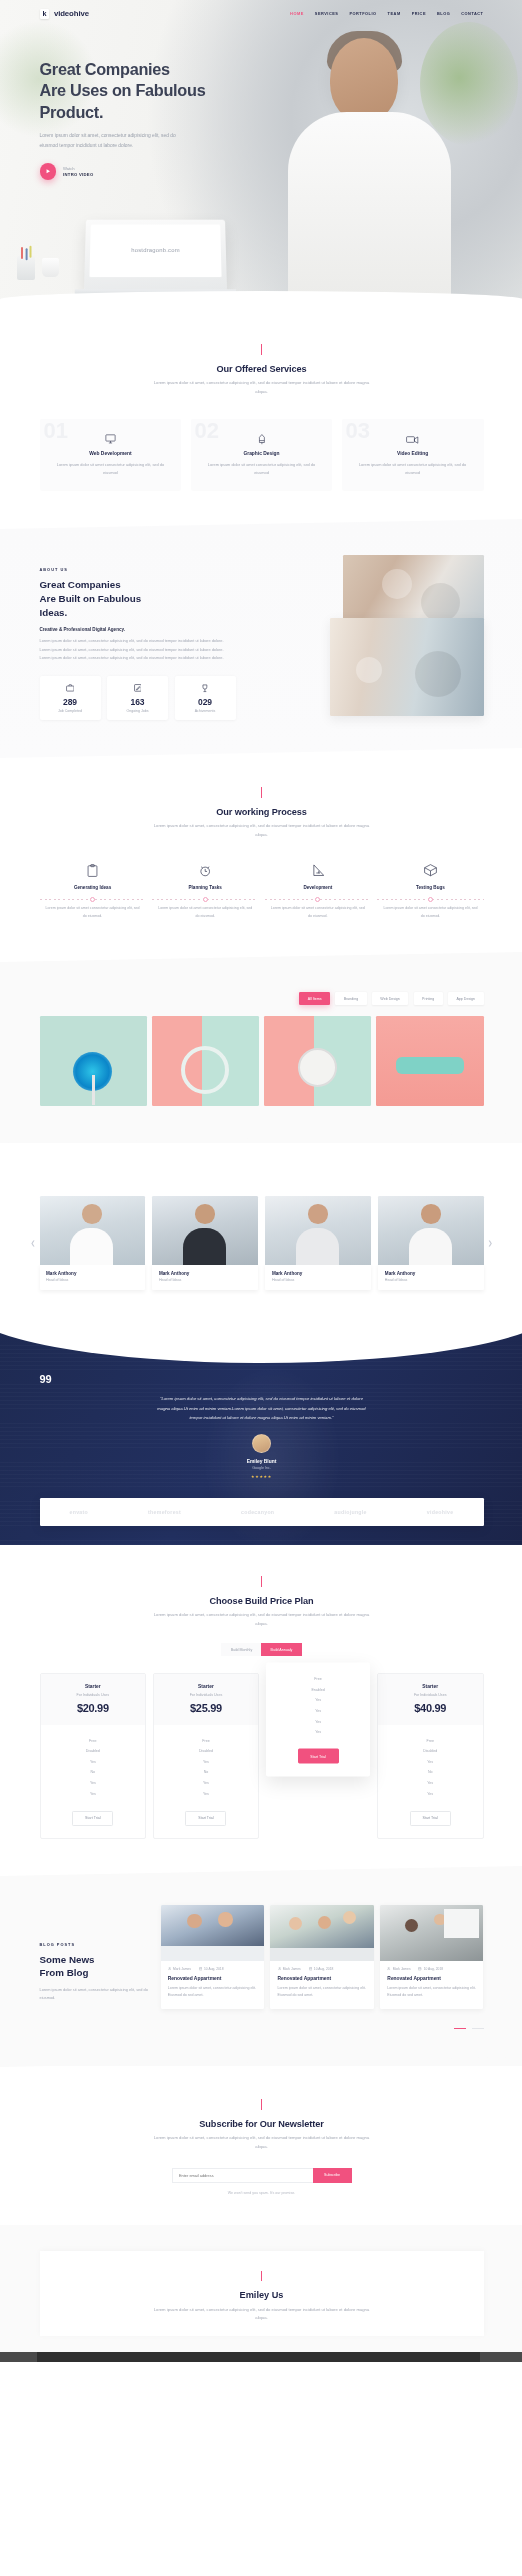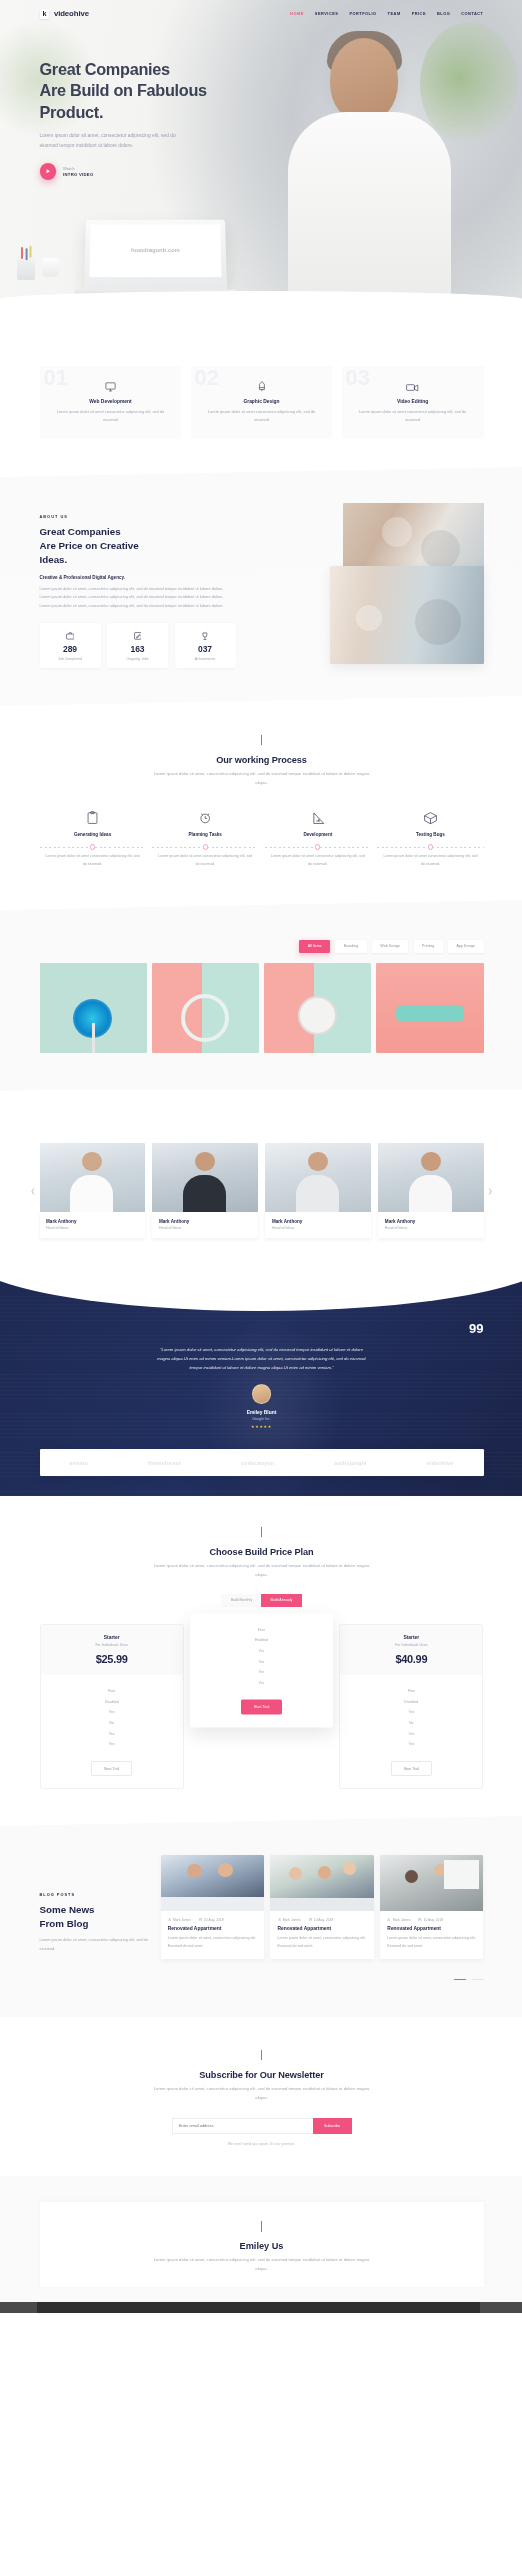--- a/index.html
+++ b/index.html
@@ -245,21 +245,21 @@
     content:""; position:absolute; left:-6%; top:-25px; width:112%; height:59px;
     background:#fff; border-radius:0 0 54% 54% / 0 0 100% 100%;
   }
   .testi-bg{
     position:absolute; inset:0;
     background:
       radial-gradient(ellipse 98px 131px at 52% 60%, rgba(255,255,255,.07), rgba(255,255,255,0) 70%),
       repeating-linear-gradient(0deg, rgba(255,255,255,.022) 0 0.7px, rgba(0,0,0,0) 0.7px 3.9px);
   }
   .quote-mark{
-    position:relative; text-align:right; font-size:13px; font-weight:bold; color:#fff;
+    position:relative; text-align:left; font-size:11px; font-weight:bold; color:#fff;
   }
   .quote-txt{
     position:relative; margin:9.2px auto 0; max-width:216px; text-align:center;
     font-size:4.2px; line-height:2.2; color:#e8eaf2; font-style:italic;
   }
   .avatar{
     position:relative; width:19.6px; height:19.6px; border-radius:50%; margin:11.8px auto 0;
     background:linear-gradient(160deg,#e8c89a,#c49a74); overflow:hidden;
     border:1.3px solid rgba(255,255,255,.25);
   }
@@ -394,41 +394,46 @@
           <a href="#">TEAM</a>
           <a href="#">PRICE</a>
           <a href="#">BLOG</a>
           <a href="#">CONTACT</a>
         </div>
       </nav>
 
       <div class="hero-inner">
         <h1 class="hero-title">
           <span>Great Companies</span><br>
-          <span>Are Build on Fabulous</span><br>
+          <span>Are Uses on Fabulous</span><br>
           <span>Product.</span>
         </h1>
         <p class="hero-sub">Lorem ipsum dolor sit amet, consectetur adipisicing elit, sed do eiusmod tempor incididunt ut labore dolore.</p>
         <div class="watch">
           <span class="play">
             <svg width="4.6" height="4.6" viewBox="0 0 8 8">
                 <path d="M1 0.6 L7 4 L1 7.4 Z" fill="#fff"></path>
               </svg>
           </span>
           <span>
             <div class="watch-top">Watch</div>
             <div class="watch-bot">INTRO VIDEO</div>
           </span>
         </div>
       </div>
     </div>
   </section>
 
   <section class="services">
     <div class="container">
+      <div class="sec-head">
+        <div class="tick"></div>
+        <div class="sec-title">Our Offered Services</div>
+        <div class="sec-desc">Lorem ipsum dolor sit amet, consectetur adipisicing elit, sed do eiusmod tempor incididunt ut labore et dolore magna aliqua.</div>
+      </div>
       <div class="svc-grid">
 
         <div class="svc">
           <div class="num">01</div>
           <div class="ico">
             <svg width="11" height="9.8" viewBox="0 0 20 18" fill="none" stroke="#2b2f4a" stroke-width="1.1">
               <rect x="1.5" y="1.5" width="17" height="11.5" rx="1.2"></rect>
                 <path d="M7 16.5h6M10 13v3.5"></path>
             </svg>
           </div>
@@ -466,21 +471,21 @@
   </section>
 
   <section class="about">
     <div class="about-band"></div>
     <div class="container">
       <div class="about-row">
         <div class="about-left">
           <div class="eyebrow">ABOUT US</div>
           <div class="about-h">
             <span>Great Companies</span><br>
-            <span>Are Price on Creative</span><br>
+            <span>Are Built on Fabulous</span><br>
             <span>Ideas.</span>
           </div>
           <div class="about-sub">Creative &amp; Professional Digital Agency.</div>
           <div class="about-p">Lorem ipsum dolor sit amet, consectetur adipisicing elit, sed do eiusmod tempor incididunt ut labore dolore. Lorem ipsum dolor sit amet, consectetur adipisicing elit, sed do eiusmod tempor incididunt ut labore dolore. Lorem ipsum dolor sit amet, consectetur adipisicing elit, sed do eiusmod tempor incididunt ut labore dolore.</div>
 
           <div class="stats">
             <div class="stat">
               <div class="ico">
                 <svg width="8.5" height="7.8" viewBox="0 0 16 14" fill="none" stroke="#2b2f4a" stroke-width="1.1">
                   <rect x="1" y="3.5" width="14" height="9.5" rx="1.2"></rect>
@@ -500,21 +505,21 @@
               <div class="n">163</div>
               <div class="l">Ongoing Jobs</div>
             </div>
             <div class="stat">
               <div class="ico">
                 <svg width="7.8" height="8.5" viewBox="0 0 14 15" fill="none" stroke="#2b2f4a" stroke-width="1.1">
                   <path d="M3.5 1.5h7v4a3.5 3.5 0 01-7 0z"></path>
                     <path d="M7 9v4M4.5 13.5h5"></path>
                 </svg>
               </div>
-              <div class="n">037</div>
+              <div class="n">029</div>
               <div class="l">Achivements</div>
             </div>
           </div>
         </div>
 
         <div class="about-right">
           <div class="ab-img-a">
             <span class="blob" style="width:30px;height:30px;left:39px;top:14.4px;background:rgba(255,255,255,.28)"></span>
             <span class="blob" style="width:39px;height:39px;left:78px;top:27.5px;background:rgba(0,0,0,.07)"></span>
           </div>
@@ -711,20 +716,36 @@
         <div class="sec-title">Choose Build Price Plan</div>
         <div class="sec-desc">Lorem ipsum dolor sit amet, consectetur adipisicing elit, sed do eiusmod tempor incididunt ut labore et dolore magna aliqua.</div>
       </div>
       <div class="toggle">
         <div class="tg">Build Monthly</div>
         <div class="tg on">Build Annualy</div>
       </div>
 
       <div class="plans">
 
+        <div class="plan">
+          <div class="top">
+            <div class="pn">Starter</div>
+            <div class="pd">For Individuals Uses</div>
+            <div class="pp">$20.99</div>
+          </div>
+          <ul>
+            <li>Free</li>
+            <li>Disabled</li>
+            <li>Yes</li>
+            <li>No</li>
+            <li>Yes</li>
+            <li>Yes</li>
+          </ul>
+          <a class="btn">Start Trial</a>
+        </div>
 
         <div class="plan">
           <div class="top">
             <div class="pn">Starter</div>
             <div class="pd">For Individuals Uses</div>
             <div class="pp">$25.99</div>
           </div>
           <ul>
             <li>Free</li>
             <li>Disabled</li>

